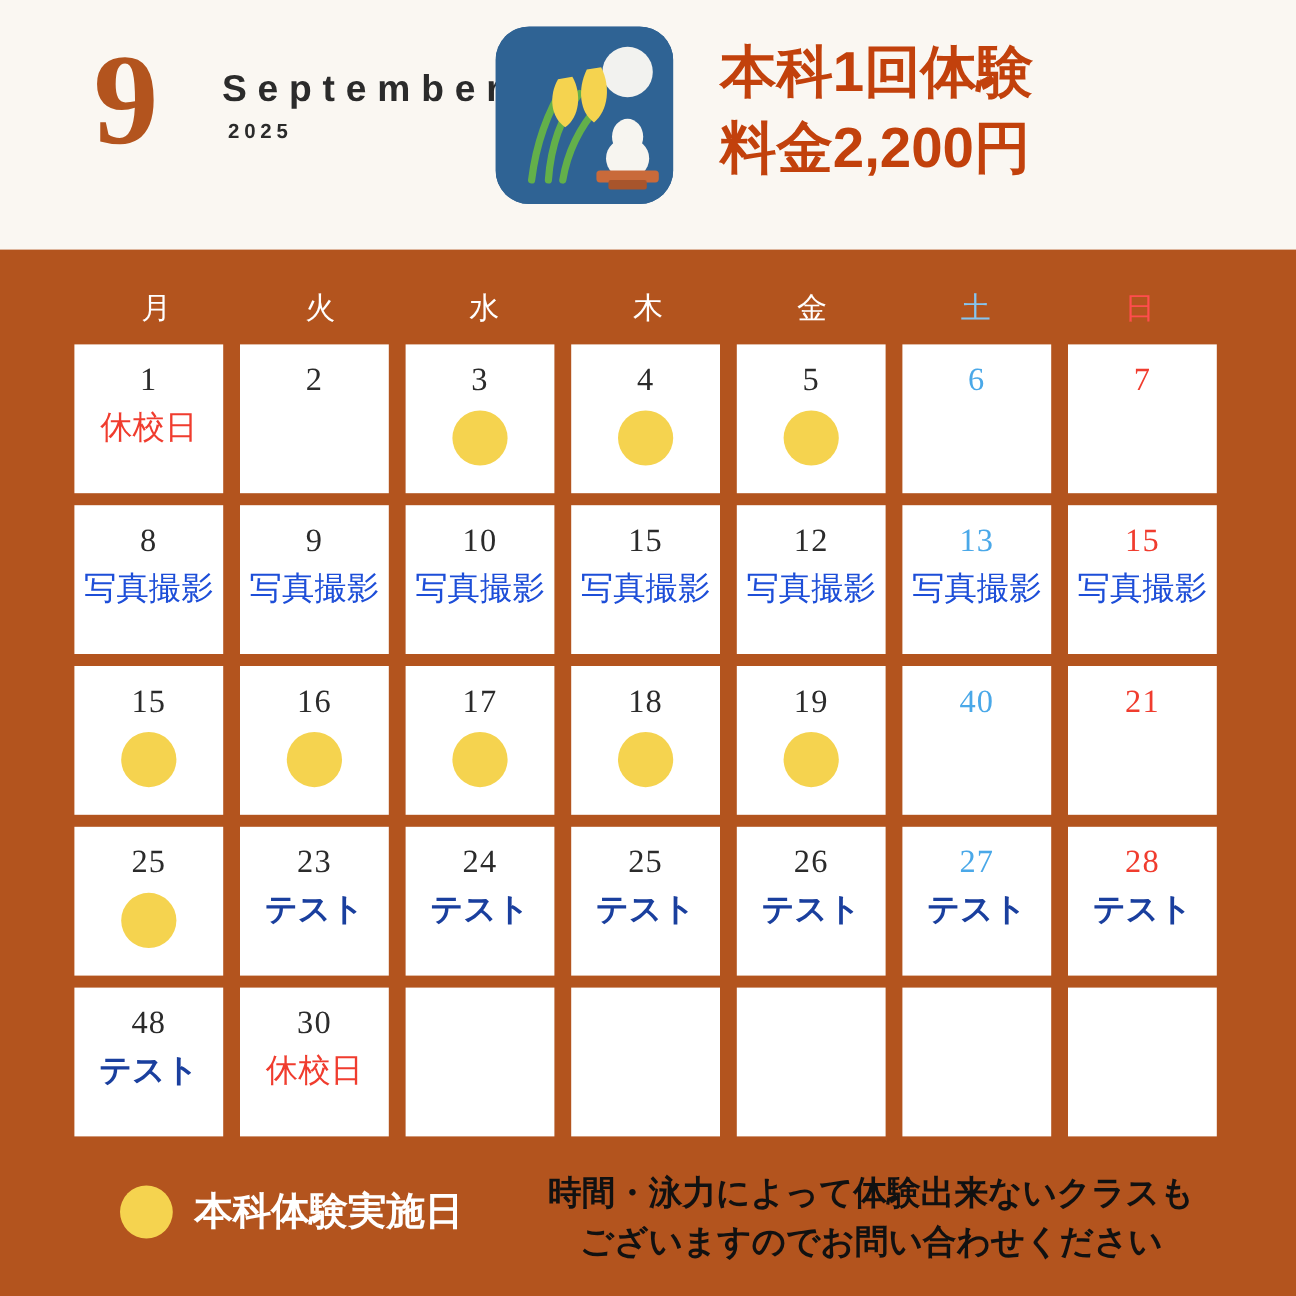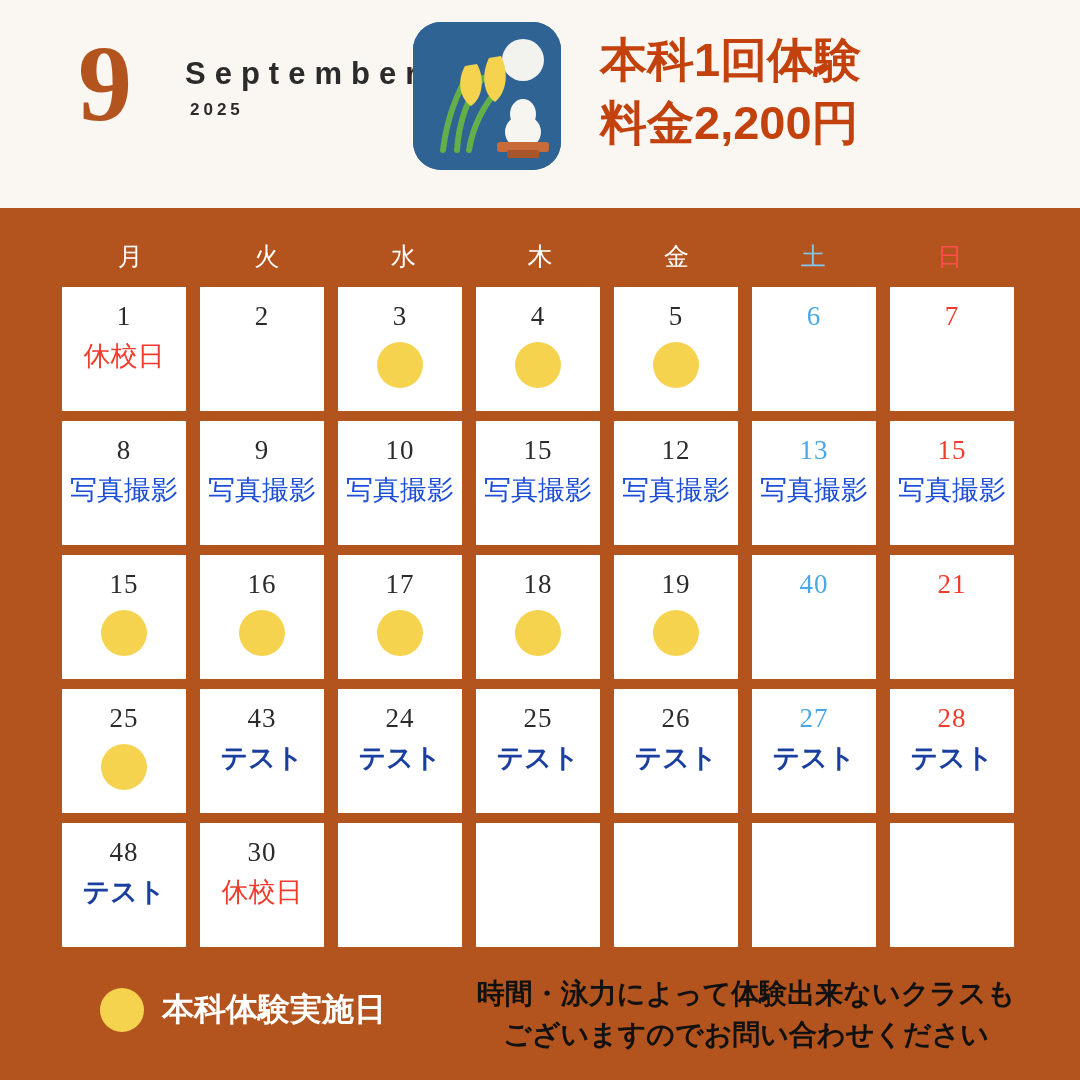--- a/index.html
+++ b/index.html
@@ -172,21 +172,21 @@
     background: #f5d34f;
   }
   .legend-label {
     margin-left: 18px;
     font-size: 32px;
     color: #ffffff;
     font-weight: bold;
   }
   .disclaimer {
     position: absolute;
-    left: 436px;
+    left: 416px;
     top: 4px;
     width: 620px;
     color: #111111;
     font-size: 28px;
     line-height: 1.45;
     font-weight: bold;
     text-align: center;
   }
 </style>
 </head>
@@ -316,21 +316,21 @@
           <div class="cell">
             <div class="daynum sun">21</div>
           </div>
         </div>
         <div class="week">
           <div class="cell">
             <div class="daynum">25</div>
             <div class="dot"></div>
           </div>
           <div class="cell">
-            <div class="daynum">43</div>
+            <div class="daynum">23</div>
             <div class="note blue">テスト</div>
           </div>
           <div class="cell">
             <div class="daynum">24</div>
             <div class="note blue">テスト</div>
           </div>
           <div class="cell">
             <div class="daynum">25</div>
             <div class="note blue">テスト</div>
           </div>

